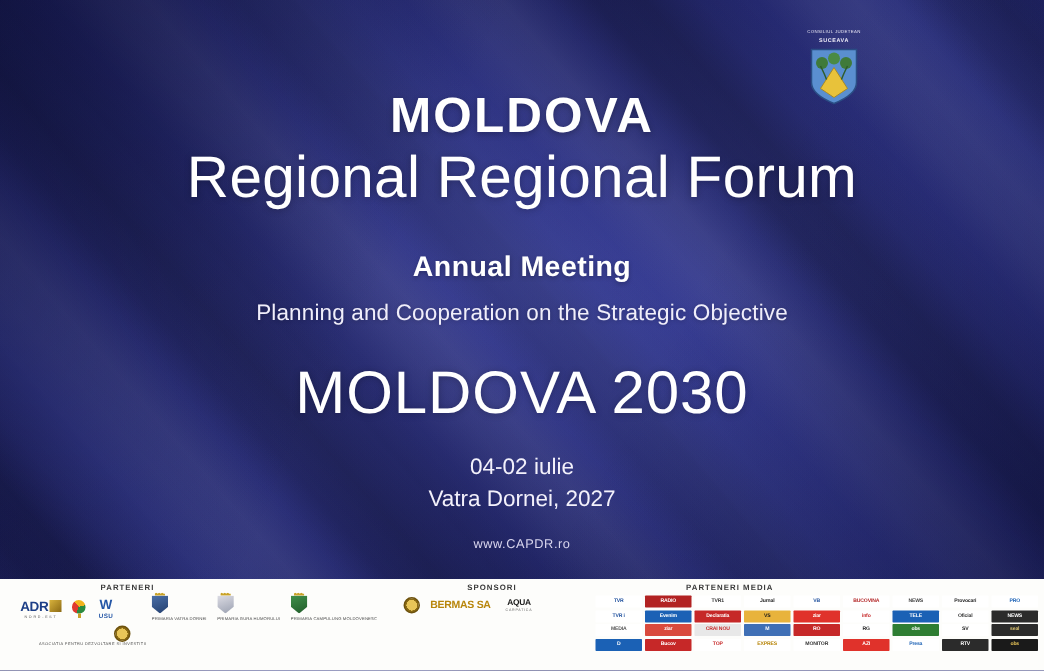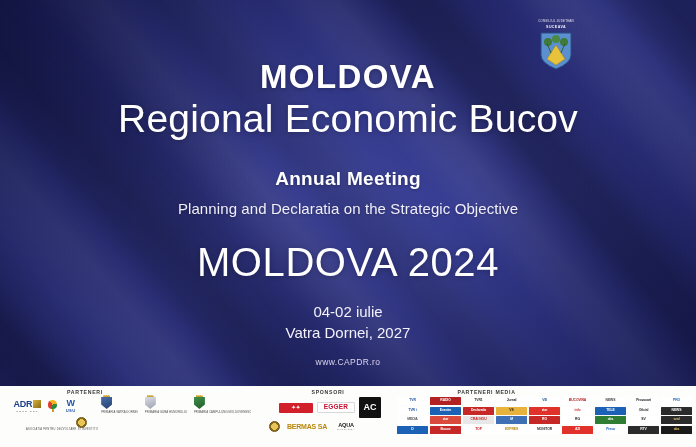--- a/index.html
+++ b/index.html
@@ -263,24 +263,24 @@
       <circle cx="9" cy="11" r="4" fill="#3f7a3a"></circle>
       <circle cx="25" cy="11" r="4" fill="#3f7a3a"></circle>
       <circle cx="17" cy="8" r="4" fill="#4a8a44"></circle>
       <path d="M8 13 q3 6 4 9" stroke="#2e5c2b" stroke-width="1" fill="none"></path>
       <path d="M26 13 q-3 6 -4 9" stroke="#2e5c2b" stroke-width="1" fill="none"></path>
     </svg>
   </div>
 
   <div class="hero">
     <div class="t-moldova">MOLDOVA</div>
-    <div class="t-ref">Regional Economic Bucov</div>
+    <div class="t-ref">Regional Regional Forum</div>
     <div class="t-annual">Annual Meeting</div>
-    <div class="t-planning">Planning and Declaratia on the Strategic Objective</div>
-    <div class="t-2030">MOLDOVA 2024</div>
+    <div class="t-planning">Planning and Cooperation on the Strategic Objective</div>
+    <div class="t-2030">MOLDOVA 2030</div>
     <div class="t-date">04-02 iulie</div>
     <div class="t-place">Vatra Dornei, 2027</div>
     <div class="t-web">www.CAPDR.ro</div>
   </div>
 
   <div class="footer">
 
     <div class="fcol fcol-partners">
       <div class="fhead l-partners">PARTENERI</div>
       <div class="logorow" style="gap:7px;">
@@ -327,27 +327,20 @@
         </div>
       </div>
       <div style="text-align:left; padding-left:26px; margin-top:3px;">
         <div class="spon-seal" style="margin:0 0 1px 50px;"></div>
         <div class="cap" style="text-align:left; font-size:2.6px; letter-spacing:.3px;">ASOCIATIA PENTRU DEZVOLTARE SI INVESTITII</div>
       </div>
     </div>
 
     <div class="fcol fcol-sponsors">
       <div class="fhead l-sponsors">SPONSORI</div>
-      <div class="logorow" style="gap:4px; align-items:center;">
-        <div class="chip spon-red">✦✦</div>
-        <div class="chip spon-egger">EGGER</div>
-        <div class="chip spon-ac">
-          <span>AC</span>
-        </div>
-      </div>
       <div class="logorow" style="gap:3px; margin-top:3px; justify-content:flex-start; padding-left:4px;">
         <div class="spon-seal"></div>
         <div class="chip spon-bermas">BERMAS SA</div>
         <div class="spon-aqua">
           <div class="nm">AQUA</div>
           <div class="sb">CARPATICA</div>
         </div>
       </div>
     </div>
 

